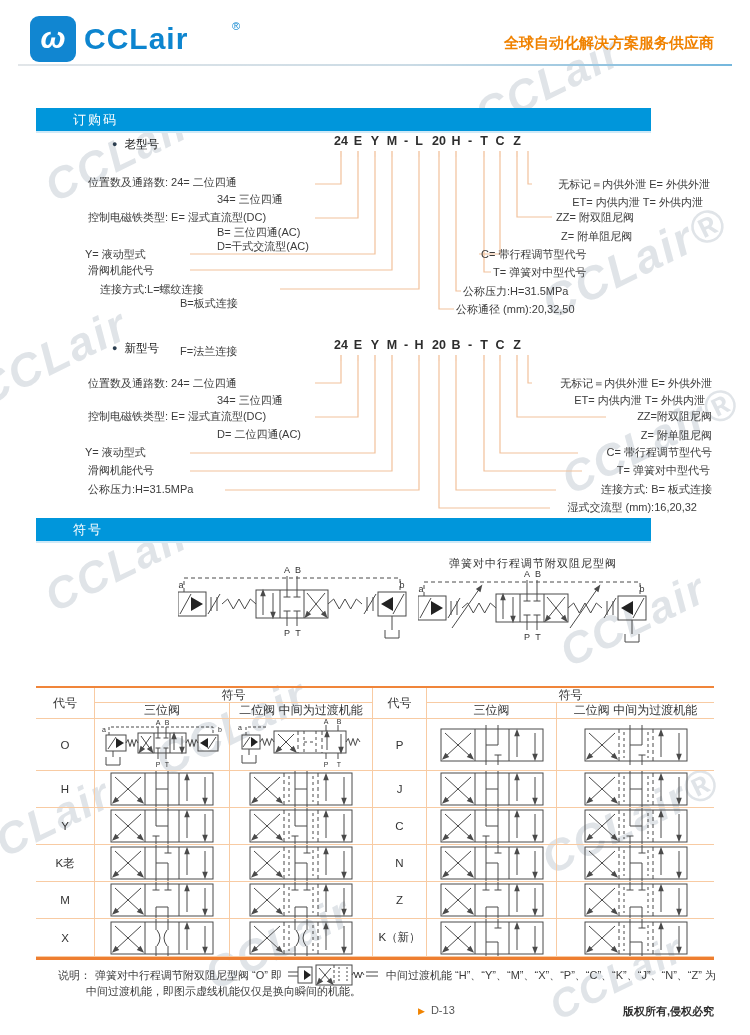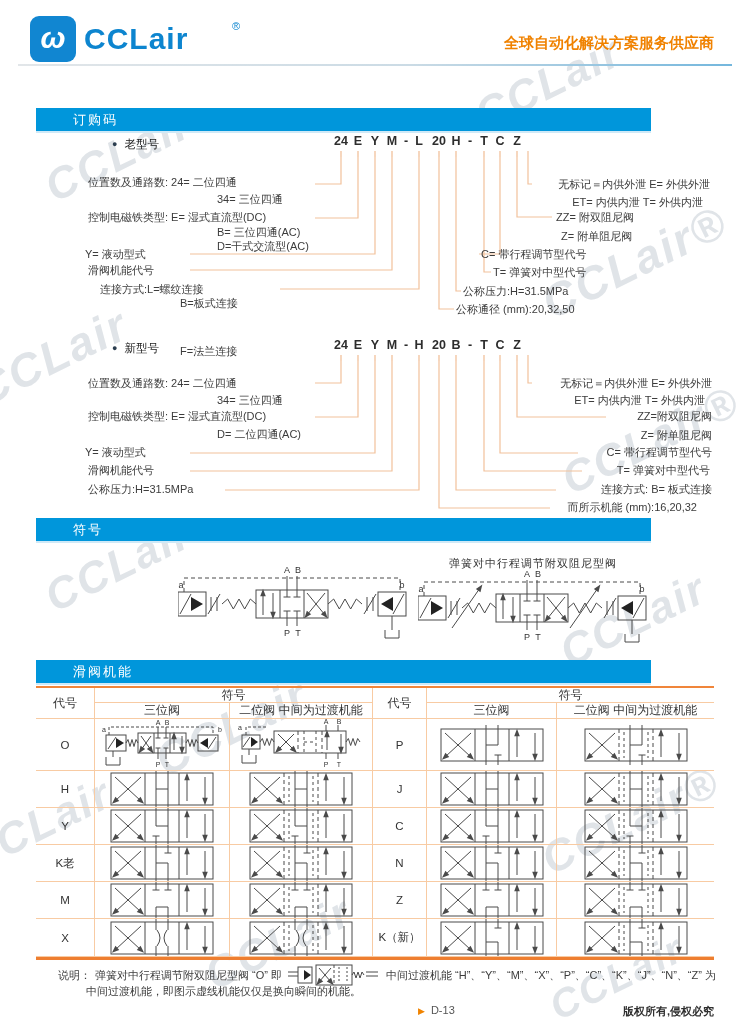--- a/index.html
+++ b/index.html
@@ -117,21 +117,20 @@
   <div id="content">
 
     <div class="logo-box">ω</div>
     <div class="logo-text">CCLair</div>
     <div class="logo-reg">®</div>
     <div class="tagline">全球自动化解决方案服务供应商</div>
     <div class="header-rule"></div>
 
     <div class="bar" style="top:108px">订购码</div>
     <div class="bar" style="top:518px">符号</div>
-    <div class="bar" style="top:660px">滑阀机能</div>
 
     <div class="bullet" style="left:112px;top:137px">
       <span class="dot">●</span><span>老型号</span>
     </div>
     <div class="bullet" style="left:112px;top:341px">
       <span class="dot">●</span><span>新型号</span>
     </div>
 
     <div id="dyn">
         <div class="code-tok" style="left: 341px; top: 134px;">24</div>
@@ -183,21 +182,21 @@
         <div class="lbl" style="left: 85px; top: 445px;">Y= 液动型式</div>
         <div class="lbl" style="left: 88px; top: 463px;">滑阀机能代号</div>
         <div class="lbl" style="left: 88px; top: 482px;">公称压力:H=31.5MPa</div>
         <div class="lbl" style="right: 38px; top: 376px;">无标记＝内供外泄   E= 外供外泄</div>
         <div class="lbl" style="right: 45px; top: 393px;">ET=  内供内泄    T= 外供内泄</div>
         <div class="lbl" style="right: 38px; top: 409px;">ZZ=附双阻尼阀</div>
         <div class="lbl" style="right: 38px; top: 428px;">Z= 附单阻尼阀</div>
         <div class="lbl" style="right: 38px; top: 445px;">C= 带行程调节型代号</div>
         <div class="lbl" style="right: 40px; top: 463px;">T=  弹簧对中型代号</div>
         <div class="lbl" style="right: 38px; top: 482px;">连接方式:  B= 板式连接</div>
-        <div class="lbl" style="right: 53px; top: 500px;">而所示机能 (mm):16,20,32</div>
+        <div class="lbl" style="right: 53px; top: 500px;">湿式交流型 (mm):16,20,32</div>
         <div style="position: absolute; left: 178px; top: 564px;">
           <svg width="230" height="84">
             <rect x="78" y="26" width="72" height="28" fill="none" stroke="#4a4a4a" stroke-width="1"></rect>
             <line x1="102" y1="26" x2="102" y2="54" stroke="#4a4a4a" stroke-width="1"></line>
             <line x1="126" y1="26" x2="126" y2="54" stroke="#4a4a4a" stroke-width="1"></line>
             <line x1="85" y1="51" x2="85" y2="29" stroke="#4a4a4a" stroke-width="1"></line>
             <polygon points="0,-4.2 -2.8,3.2 2.8,3.2" fill="#4a4a4a" transform="translate(85 29) rotate(0)"></polygon>
             <line x1="95" y1="29" x2="95" y2="51" stroke="#4a4a4a" stroke-width="1"></line>
             <polygon points="0,-4.2 -2.8,3.2 2.8,3.2" fill="#4a4a4a" transform="translate(95 51) rotate(180)"></polygon>
             <line x1="109" y1="26" x2="109" y2="33" stroke="#4a4a4a" stroke-width="1"></line>

